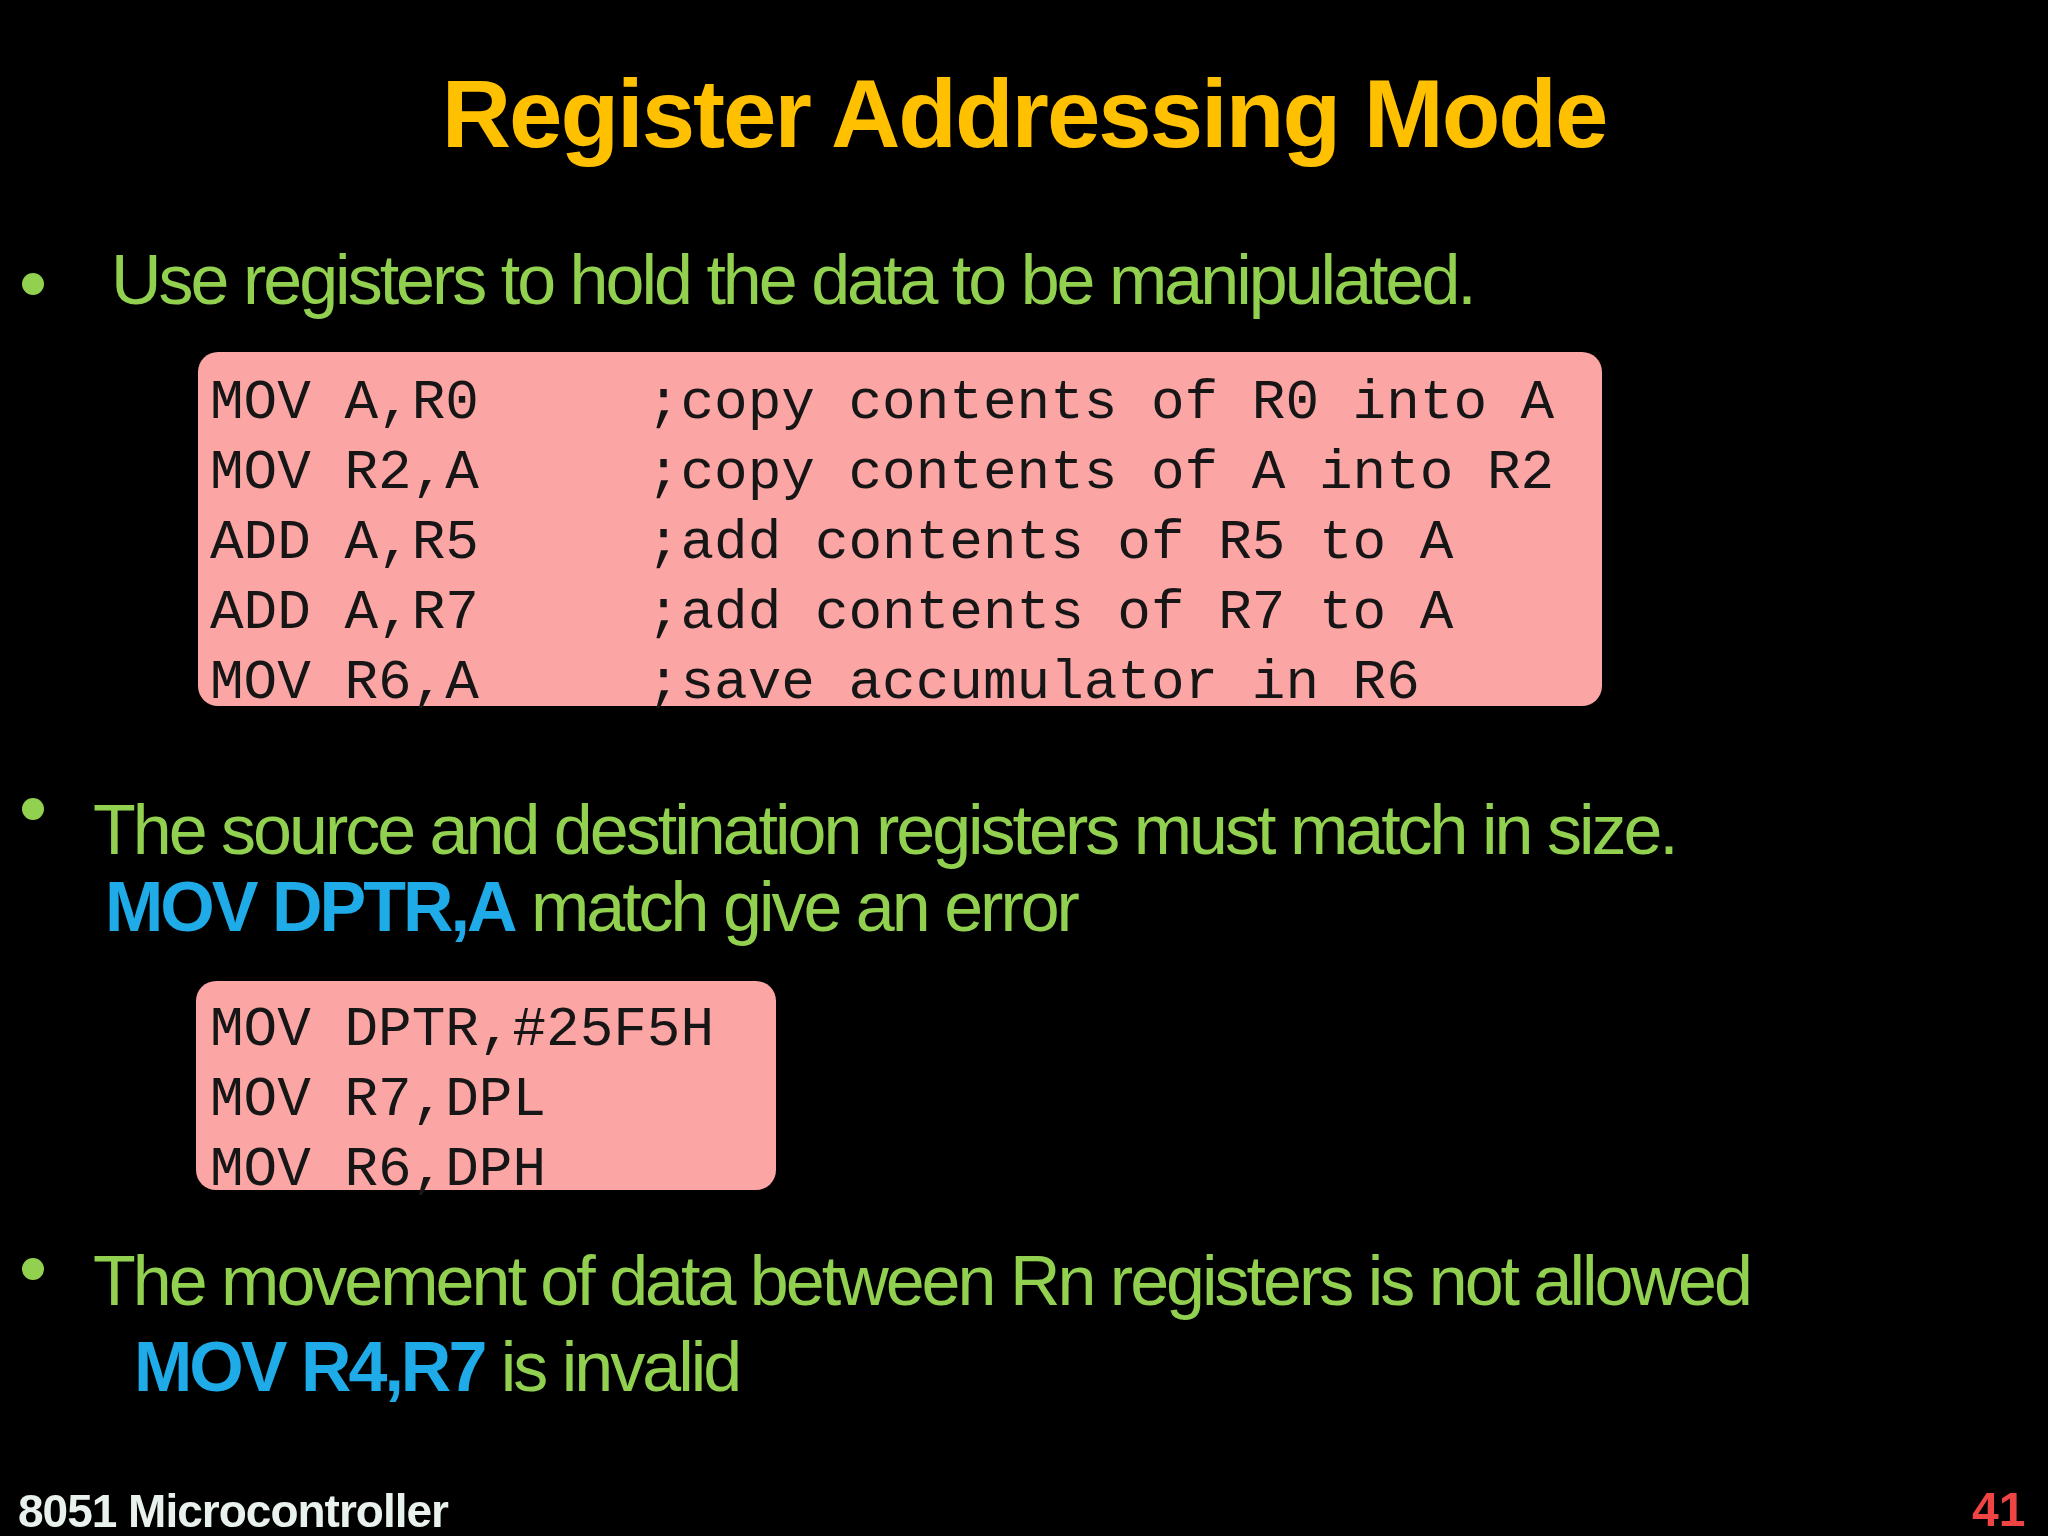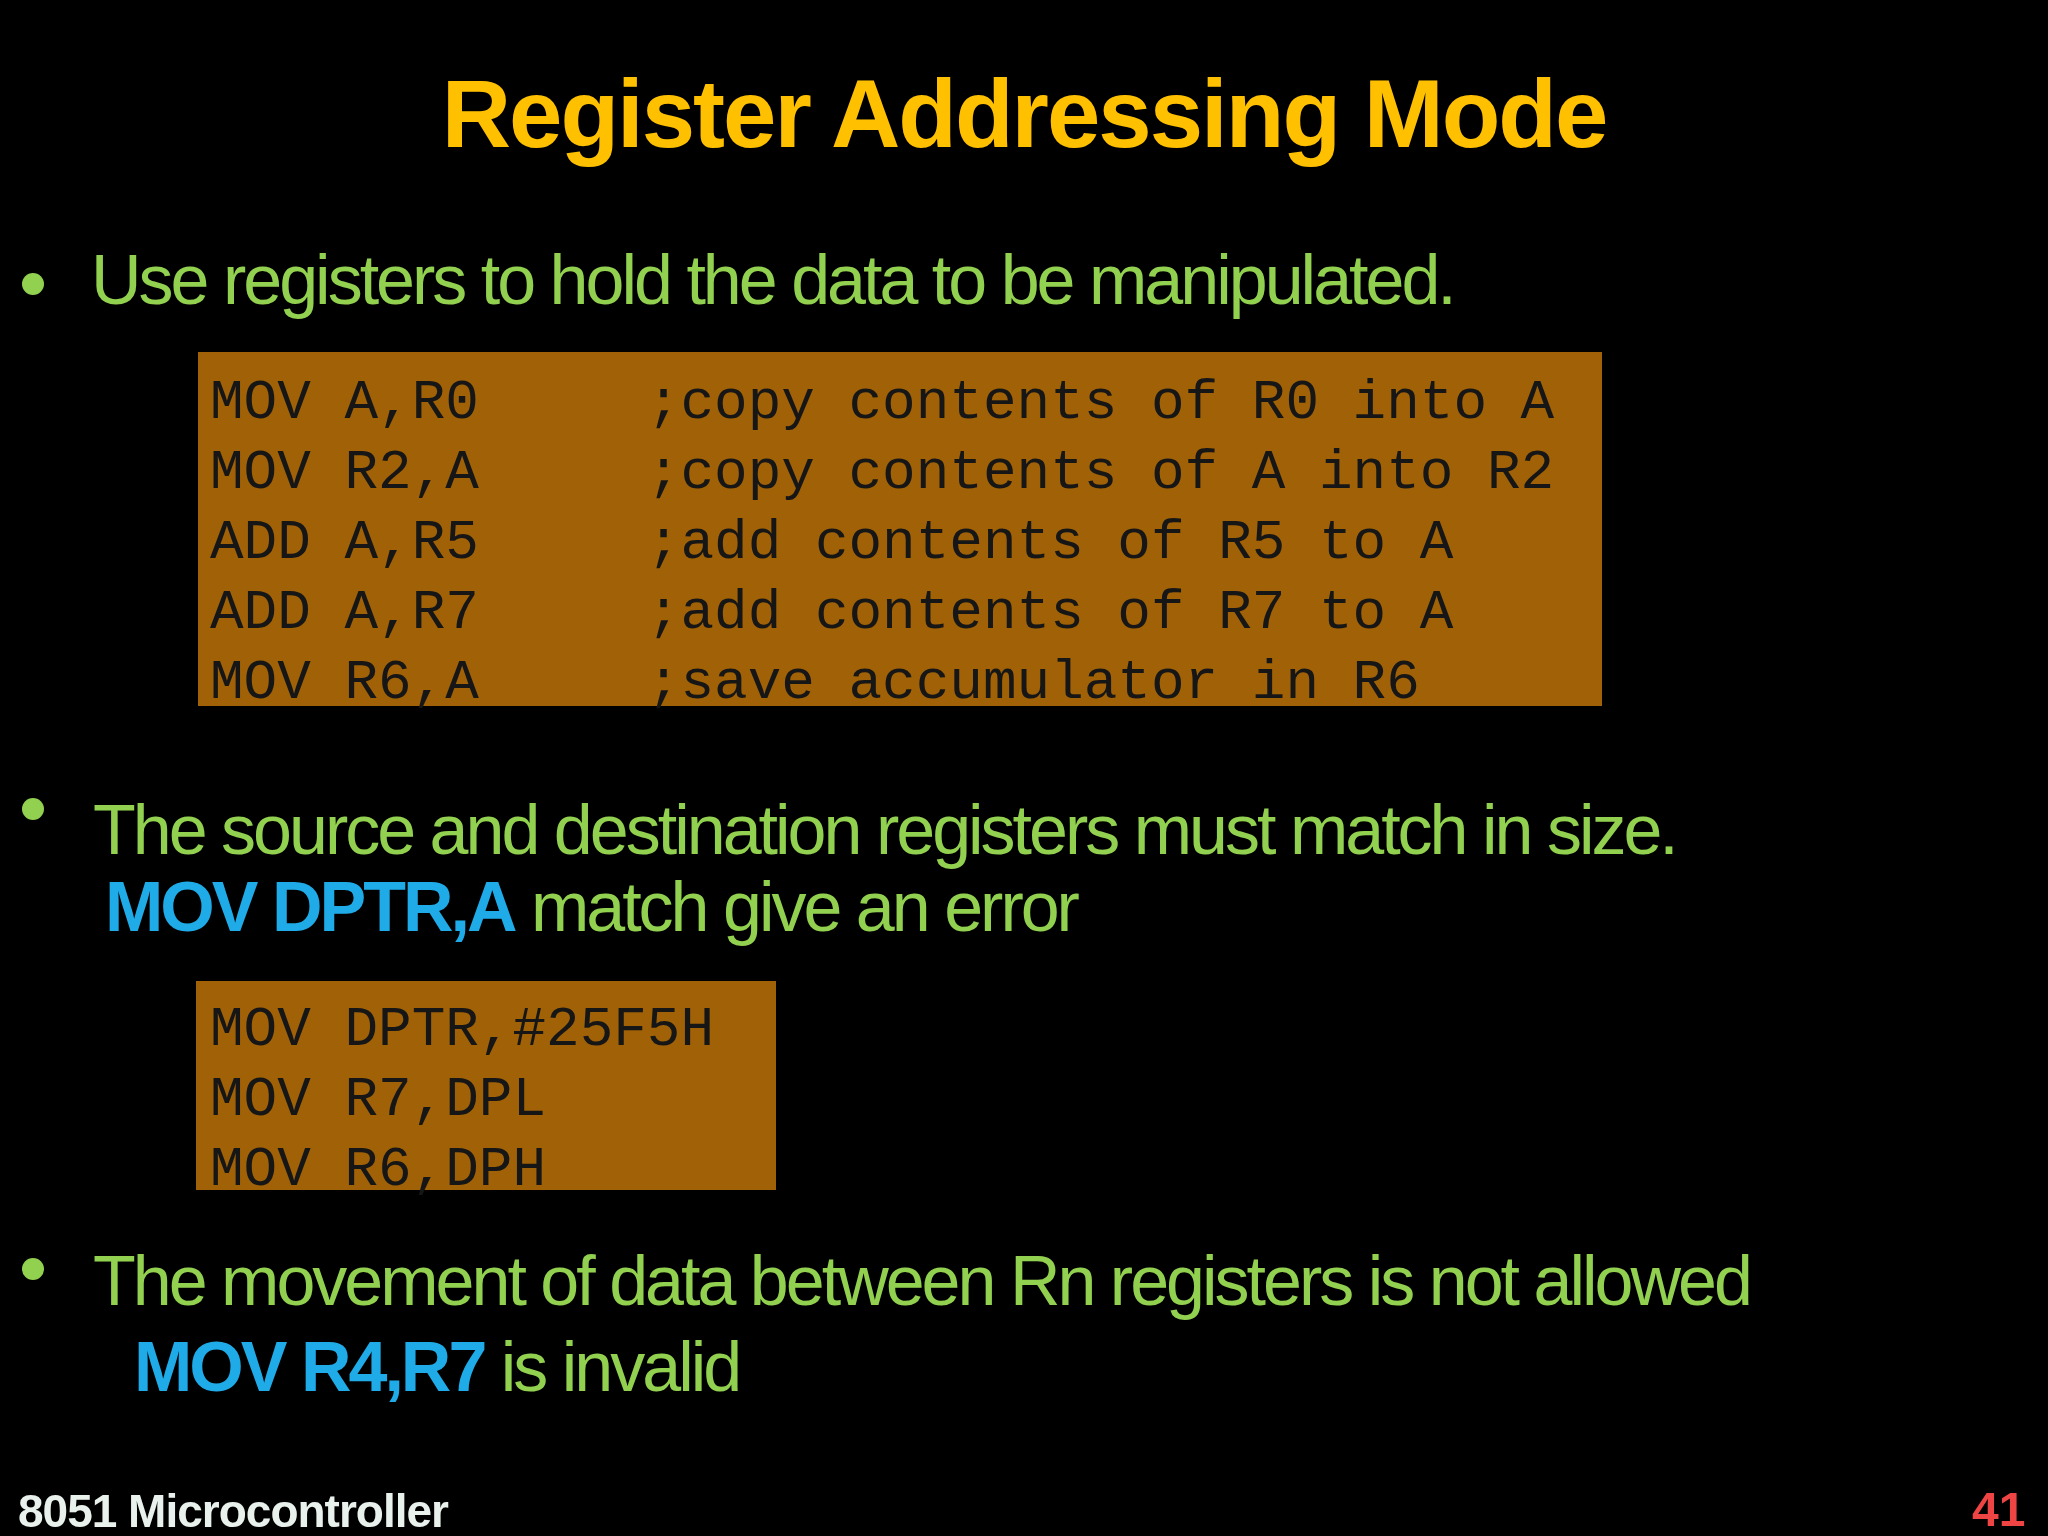--- a/index.html
+++ b/index.html
@@ -24,21 +24,21 @@
   .green-line{
     position:absolute;
     color:#92d050;
     font-size:70px;letter-spacing:-3px;line-height:95px;
     white-space:nowrap;
   }
   .blue-code{
     color:#1fabe8;font-weight:bold;margin-left:12px;
   }
   .code-box{
-    position:absolute;background:#a16207;
+    position:absolute;background:#fca5a5;border-radius:20px;
   }
   .code-box pre{
     margin:0;
     font-family:"Liberation Mono","DejaVu Sans Mono",monospace;
     font-size:56px;line-height:70px;
     color:#161616;
     white-space:pre;
   }
   #code1 pre{padding:16px 0 0 12px;}
   #code2 pre{padding:14px 16px 0 14px;}
@@ -54,21 +54,21 @@
   }
 </style>
 </head>
 <body>
 
 <div class="slide">
 
   <div class="title">Register Addressing Mode</div>
 
   <span class="bullet-dot" style="left:22px;top:273px;"></span>
-  <div class="green-line" style="left:91px;top:242px;line-height:1.1;">Use registers to hold the data to be manipulated.</div>
+  <div class="green-line" style="left:111px;top:242px;line-height:1.1;">Use registers to hold the data to be manipulated.</div>
 
   <div id="code1" class="code-box" style="left:198px;top:352px;width:1404px;height:354px;">
     <pre>MOV A,R0     ;copy contents of R0 into A
 MOV R2,A     ;copy contents of A into R2
 ADD A,R5     ;add contents of R5 to A
 ADD A,R7     ;add contents of R7 to A
 MOV R6,A     ;save accumulator in R6</pre>
   </div>
 
   <span class="bullet-dot" style="left:22px;top:798px;"></span>

